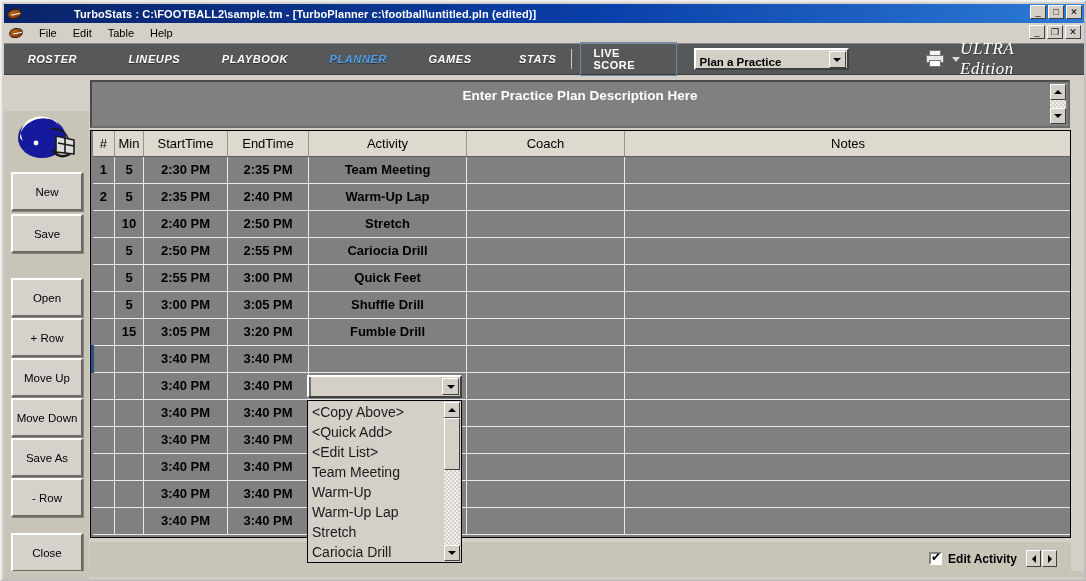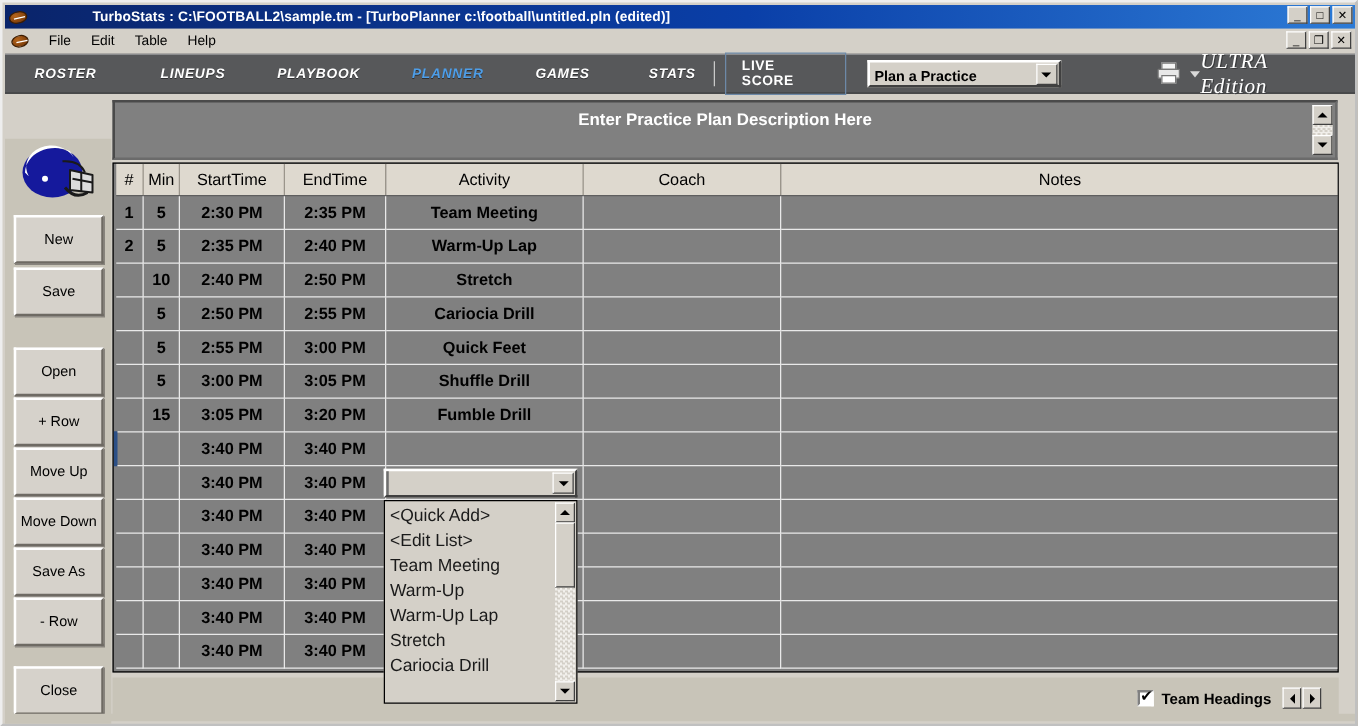--- a/index.html
+++ b/index.html
@@ -560,20 +560,21 @@
 
   <div class="cell-combo">
     <div class="inner-edge"></div>
     <div class="combo-arrow">
         <div class="tri-down"></div>
       </div>
   </div>
 
   <div class="dropdown">
     <div class="dd-list" id="dd-list">
+        <div class="dd-item">&lt;Copy Above&gt;</div>
         <div class="dd-item">&lt;Quick Add&gt;</div>
         <div class="dd-item">&lt;Edit List&gt;</div>
         <div class="dd-item">Team Meeting</div>
         <div class="dd-item">Warm-Up</div>
         <div class="dd-item">Warm-Up Lap</div>
         <div class="dd-item">Stretch</div>
         <div class="dd-item">Cariocia Drill</div>
       </div>
     <div class="dd-scroll">
       <div class="sb-btn">
@@ -582,21 +583,21 @@
       <div class="dd-thumb"></div>
       <div class="dd-spacer"></div>
       <div class="sb-btn">
           <div class="tri-down"></div>
         </div>
     </div>
   </div>
 
   <div class="bottombar">
     <div class="chk"></div>
-    <div class="chk-label">Team Headings</div>
+    <div class="chk-label">Edit Activity</div>
     <div class="spin">
       <div class="spin-btn">
           <div class="tri-left"></div>
         </div>
       <div class="spin-btn">
           <div class="tri-right"></div>
         </div>
     </div>
   </div>
 

